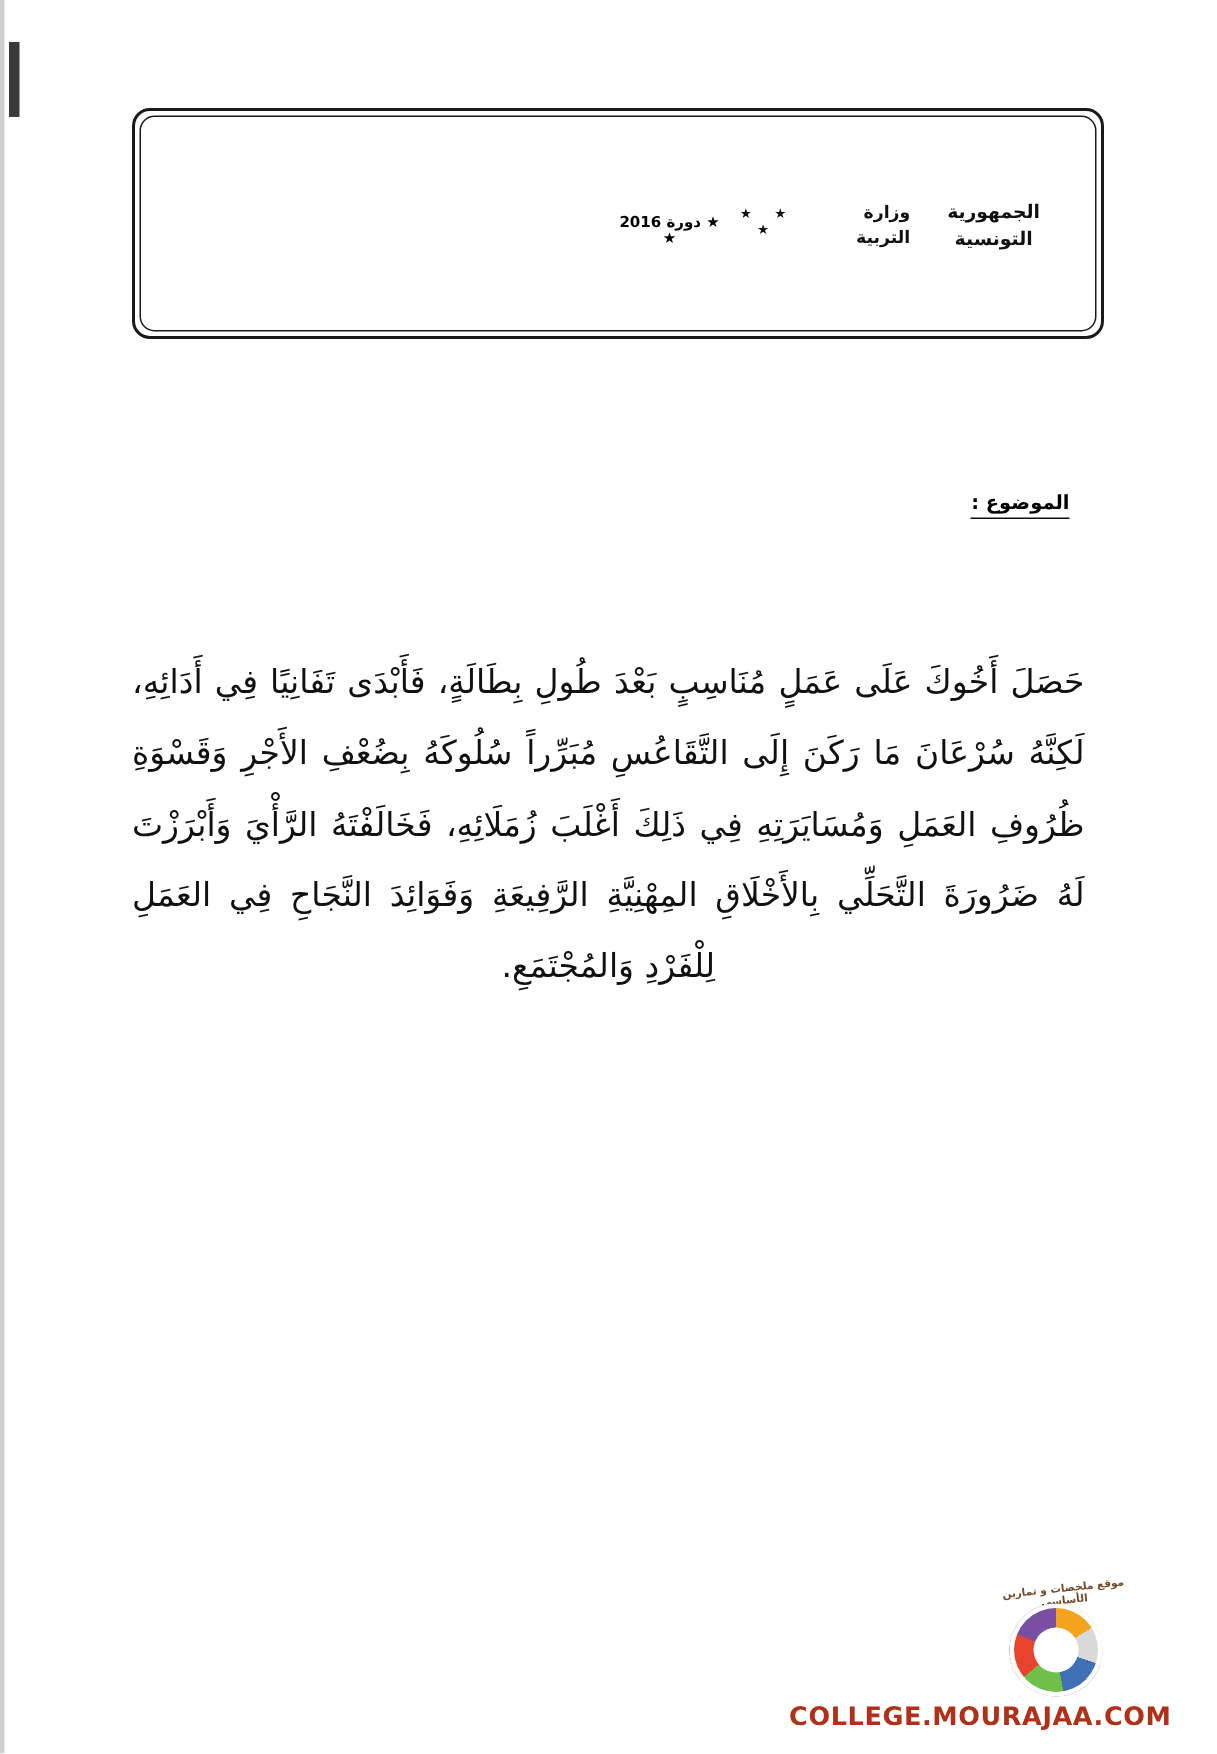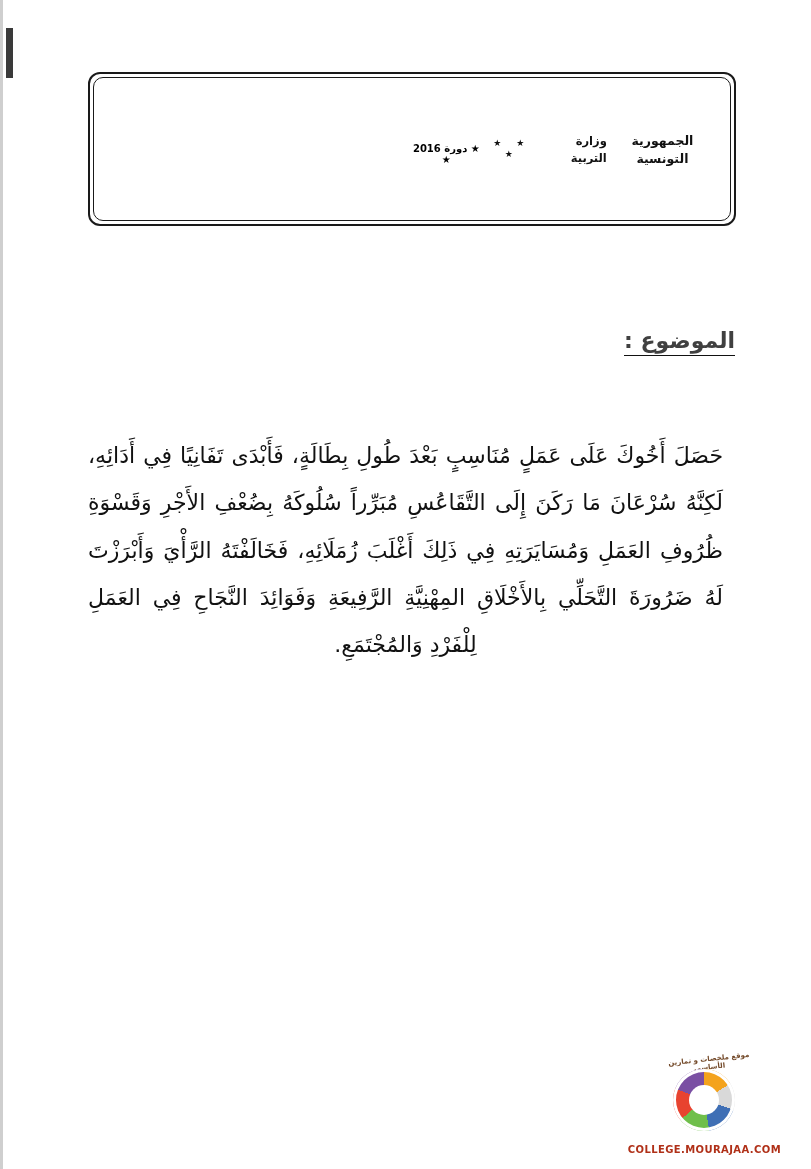--- a/index.html
+++ b/index.html
@@ -141,25 +141,25 @@
     color: #111;
     white-space: nowrap;
   }
   .subject-row:last-child {
     border-bottom: none;
   }
 
   
   .subject-label {
     position: absolute;
-    right: 76px;
+    right: 98px;
     top: 328px;
-    font-size: 22px;
-    font-weight: bold;
-    color: #404040;
+    font-size: 13px;
+    font-weight: bold;
+    color: #000000;
     letter-spacing: 1px;
   }
   .subject-label .underline {
     border-bottom: 1.6px solid #111;
     padding-bottom: 2px;
   }
 
   .body-text {
     position: absolute;
     right: 88px;
@@ -232,21 +232,21 @@
     font-weight: bold;
     transform: rotate(-6deg);
     letter-spacing: 0.4px;
     opacity: 0.95;
   }
   .site-label {
     position: absolute;
     right: 30px;
     bottom: 8px;
     font-family: "DejaVu Sans", sans-serif;
-    font-size: 10px;
+    font-size: 17px;
     font-weight: bold;
     color: #b03018;
     letter-spacing: 0.4px;
     direction: ltr;
   }
 </style>
 </head>
 <body>
 
 <div class="scan-edge-left">

